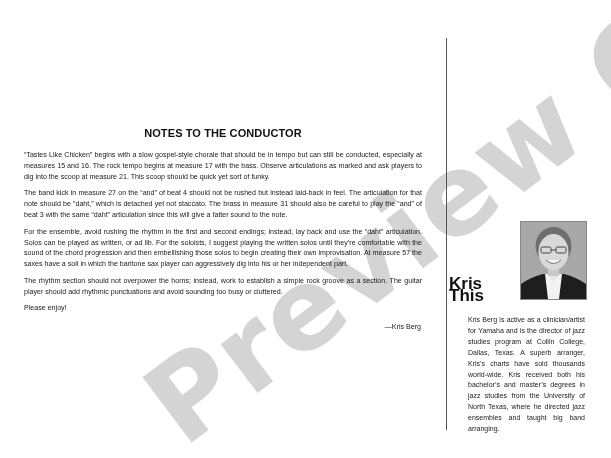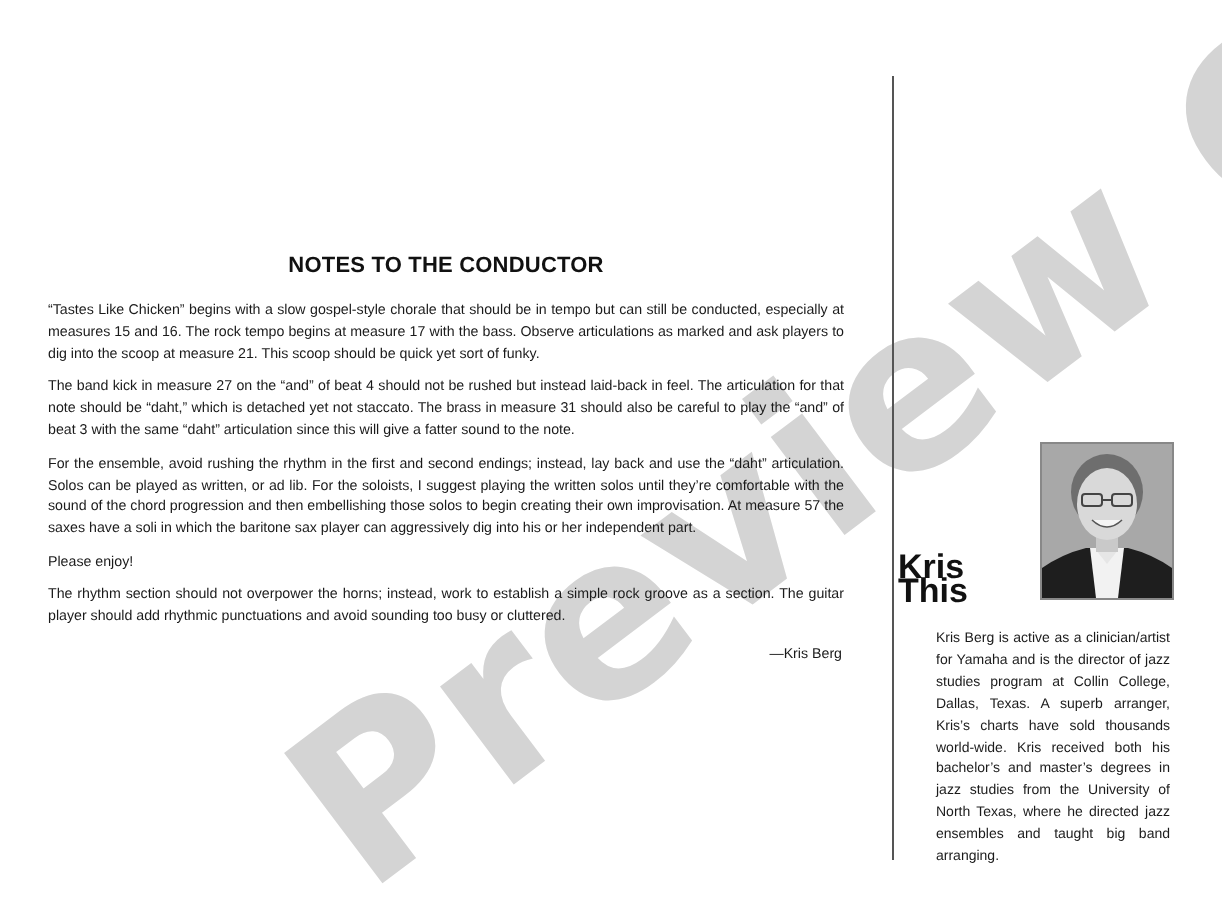--- a/index.html
+++ b/index.html
@@ -51,22 +51,22 @@
 
 <div class="page">
 
   <div class="watermark">Preview Only</div>
 
   <div class="main">
     <div class="title">NOTES TO THE CONDUCTOR</div>
     <p class="para">“Tastes Like Chicken” begins with a slow gospel-style chorale that should be in tempo but can still be conducted, especially at measures 15 and 16. The rock tempo begins at measure 17 with the bass. Observe articulations as marked and ask players to dig into the scoop at measure 21. This scoop should be quick yet sort of funky.</p>
     <p class="para">The band kick in measure 27 on the “and” of beat 4 should not be rushed but instead laid-back in feel. The articulation for that note should be “daht,” which is detached yet not staccato. The brass in measure 31 should also be careful to play the “and” of beat 3 with the same “daht” articulation since this will give a fatter sound to the note.</p>
     <p class="para">For the ensemble, avoid rushing the rhythm in the first and second endings; instead, lay back and use the “daht” articulation. Solos can be played as written, or ad lib. For the soloists, I suggest playing the written solos until they’re comfortable with the sound of the chord progression and then embellishing those solos to begin creating their own improvisation. At measure 57 the saxes have a soli in which the baritone sax player can aggressively dig into his or her independent part.</p>
+    <p class="para">The rhythm section should not overpower the horns; instead, work to establish a simple rock groove as a section. The guitar player should add rhythmic punctuations and avoid sounding too busy or cluttered.</p>
     <p class="para">Please enjoy!</p>
-    <p class="para">The rhythm section should not overpower the horns; instead, work to establish a simple rock groove as a section. The guitar player should add rhythmic punctuations and avoid sounding too busy or cluttered.</p>
     <div class="signature">—Kris  Berg</div>
   </div>
 
   <div class="divider"></div>
 
   <div class="bio-photo" title="Portrait photo of Kris Berg">
     <svg width="65" height="77" viewBox="0 0 65 77">
       <rect width="65" height="77" fill="#a8a8a8"></rect>
 
       <path d="M0 77 L0 62 Q10 55 22 52 L43 52 Q55 55 65 62 L65 77 Z" fill="#1e1e1e"></path>

